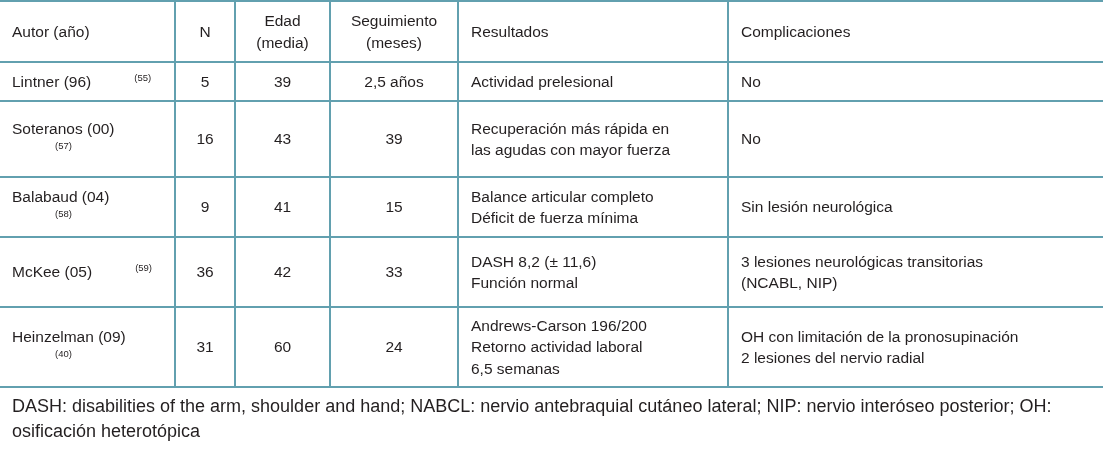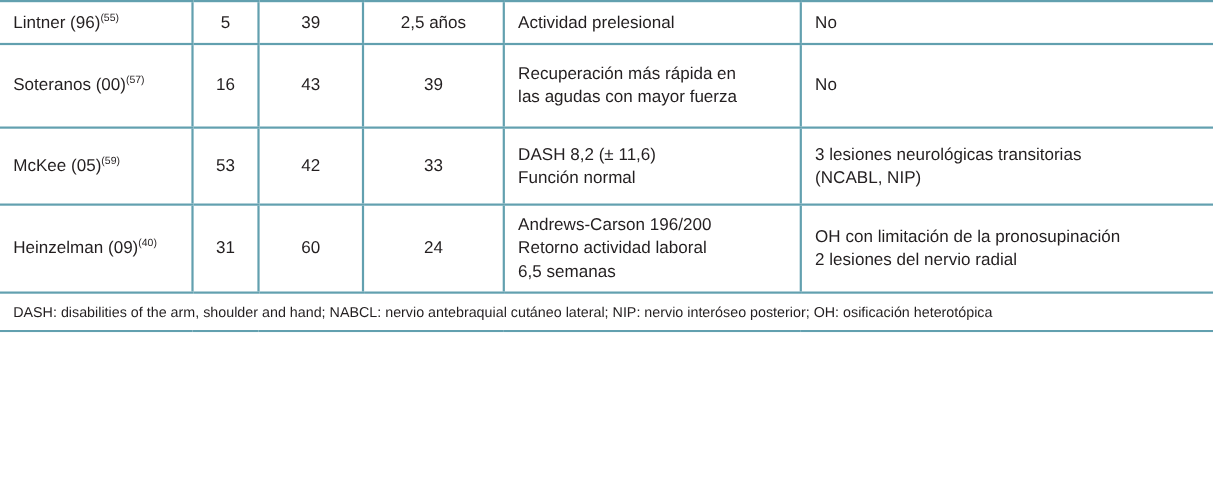--- a/index.html
+++ b/index.html
@@ -42,48 +42,59 @@
   .review-table .center{
     text-align:center;
     padding-left:4px;
     padding-right:4px;
   }
   .review-table sup{
     font-size:9.5px;
     line-height:0;
     vertical-align:super;
     letter-spacing:0;
+    margin-left:43px;
   }
   tr.header-row{ height:61px; }
   tr.row-0{ height:39px; }
   tr.row-1{ height:37px; }
   tr.row-2{ height:76px; }
   tr.row-3{ height:60px; }
   tr.row-4{ height:70px; }
   tr.row-5{ height:80px; }
   tr.footnote-row{ height:35px; }
   tr.footnote-row td{
-    font-size:13px;
+    font-size:18px;
     padding-left:12px;
     white-space:normal;
   }
 </style>
 </head>
 <body>
 
 <table class="review-table">
   <colgroup>
     <col style="width:175px">
     <col style="width:60px">
     <col style="width:95px">
     <col style="width:128px">
     <col style="width:270px">
     <col style="width:375px">
   </colgroup>
   <tbody>
+    <tr class="header-row grid-row">
+      <th>Autor (año)</th>
+      <th class="center">N</th>
+      <th class="center">Edad
+(media)</th>
+      <th class="center">Seguimiento
+(meses)</th>
+      <th>Resultados</th>
+      <th>Complicaciones</th>
+    </tr>
 
     <tr class="row-0 grid-row">
       <td><span>Lintner (96)</span><sup>(55)</sup></td>
       <td class="center">5</td>
       <td class="center">39</td>
       <td class="center">2,5 años</td>
       <td>Actividad prelesional</td>
       <td>No</td>
     </tr>
 
@@ -91,24 +102,33 @@
     <tr class="row-2 grid-row">
       <td><span>Soteranos (00)</span><sup>(57)</sup></td>
       <td class="center">16</td>
       <td class="center">43</td>
       <td class="center">39</td>
       <td>Recuperación más rápida en
 las agudas con mayor fuerza</td>
       <td>No</td>
     </tr>
 
+    <tr class="row-3 grid-row">
+      <td><span>Balabaud (04)</span><sup>(58)</sup></td>
+      <td class="center">9</td>
+      <td class="center">41</td>
+      <td class="center">15</td>
+      <td>Balance articular completo
+Déficit de fuerza mínima</td>
+      <td>Sin lesión neurológica</td>
+    </tr>
 
     <tr class="row-4 grid-row">
       <td><span>McKee (05)</span><sup>(59)</sup></td>
-      <td class="center">53</td>
+      <td class="center">36</td>
       <td class="center">42</td>
       <td class="center">33</td>
       <td>DASH 8,2 (± 11,6)
 Función normal</td>
       <td>3 lesiones neurológicas transitorias
 (NCABL, NIP)</td>
     </tr>
 
     <tr class="row-5 grid-row">
       <td><span>Heinzelman (09)</span><sup>(40)</sup></td>

